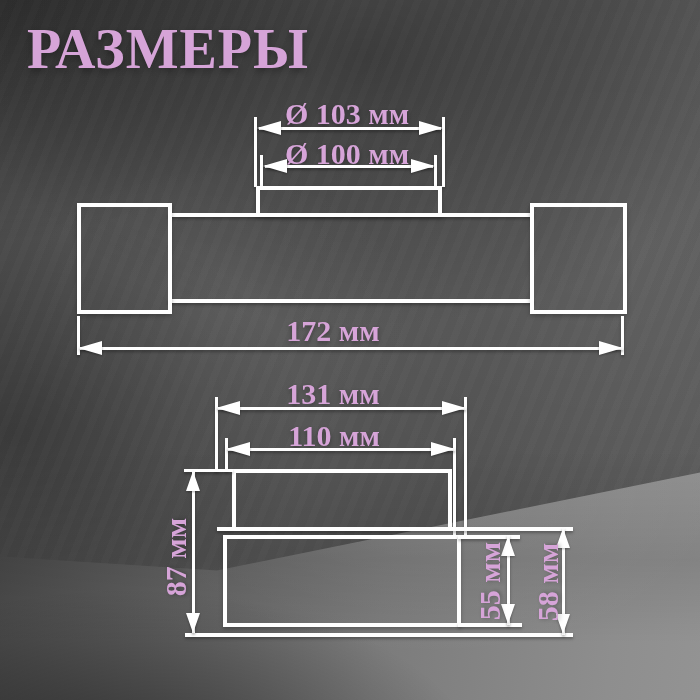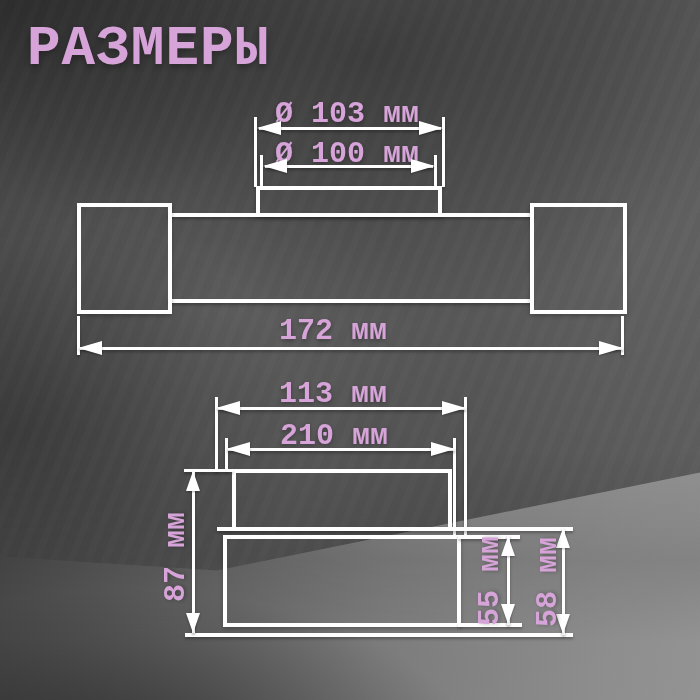--- a/index.html
+++ b/index.html
@@ -1,18 +1,18 @@
 <!DOCTYPE html>
 <html><head>
 <meta charset="utf-8">
 <style>
   html,body{margin:0;padding:0;}
   #stage{
     position:relative;width:700px;height:700px;overflow:hidden;
-    font-family:Liberation Mono, monospace;
+    font-family:Liberation Serif, serif;
     background:#0c4a6e;
   }
   
   .bg-wall{
     position:absolute;inset:0;
     background:
       radial-gradient(620px 420px at 52% 8%, rgba(0,0,0,0.30), transparent 65%),
       radial-gradient(700px 520px at -6% -8%, rgba(0,0,0,0.50), transparent 58%),
       radial-gradient(420px 330px at 2% 62%, rgba(0,0,0,0.28), transparent 70%),
       radial-gradient(500px 380px at 88% 34%, rgba(255,255,255,0.06), transparent 70%),
@@ -93,28 +93,28 @@
     <div class="ln" style="left:77px;top:316px;width:3px;height:39px;"></div>
     <div class="ln" style="left:621px;top:316px;width:3px;height:39px;"></div>
     <div class="ln" style="left:80px;top:347px;width:543px;height:3px;"></div>
     <div class="ar ar-l" style="left:78px;top:341px;"></div>
     <div class="ar ar-r" style="left:599px;top:341px;"></div>
     <div class="lbl" style="left:333px;top:331px;text-align:center;">172 мм</div>
   </div>
 
   <div>
 
-    <div class="lbl" style="left:333px;top:394px;">113 мм</div>
+    <div class="lbl" style="left:333px;top:394px;">131 мм</div>
     <div class="ln" style="left:215px;top:397px;width:3px;height:74px;"></div>
     <div class="ln" style="left:464px;top:397px;width:3px;height:138px;"></div>
     <div class="ln" style="left:218px;top:407px;width:248px;height:3px;"></div>
     <div class="ar ar-l" style="left:216px;top:401px;"></div>
     <div class="ar ar-r" style="left:442px;top:401px;"></div>
 
-    <div class="lbl" style="left:334px;top:436px;">210 мм</div>
+    <div class="lbl" style="left:334px;top:436px;">110 мм</div>
     <div class="ln" style="left:225px;top:438px;width:3px;height:33px;"></div>
     <div class="ln" style="left:453px;top:438px;width:3px;height:97px;"></div>
     <div class="ln" style="left:228px;top:448px;width:227px;height:3px;"></div>
     <div class="ar ar-l" style="left:226px;top:442px;"></div>
     <div class="ar ar-r" style="left:431px;top:442px;"></div>
 
     <div class="box open-bottom" style="left:232px;top:469px;width:220px;height:58px;"></div>
     <div class="ln" style="left:217px;top:527px;width:356px;height:4px;"></div>
     <div class="box" style="left:223px;top:535px;width:238px;height:92px;"></div>
     <div class="ln" style="left:458px;top:535px;width:62px;height:4px;"></div>

